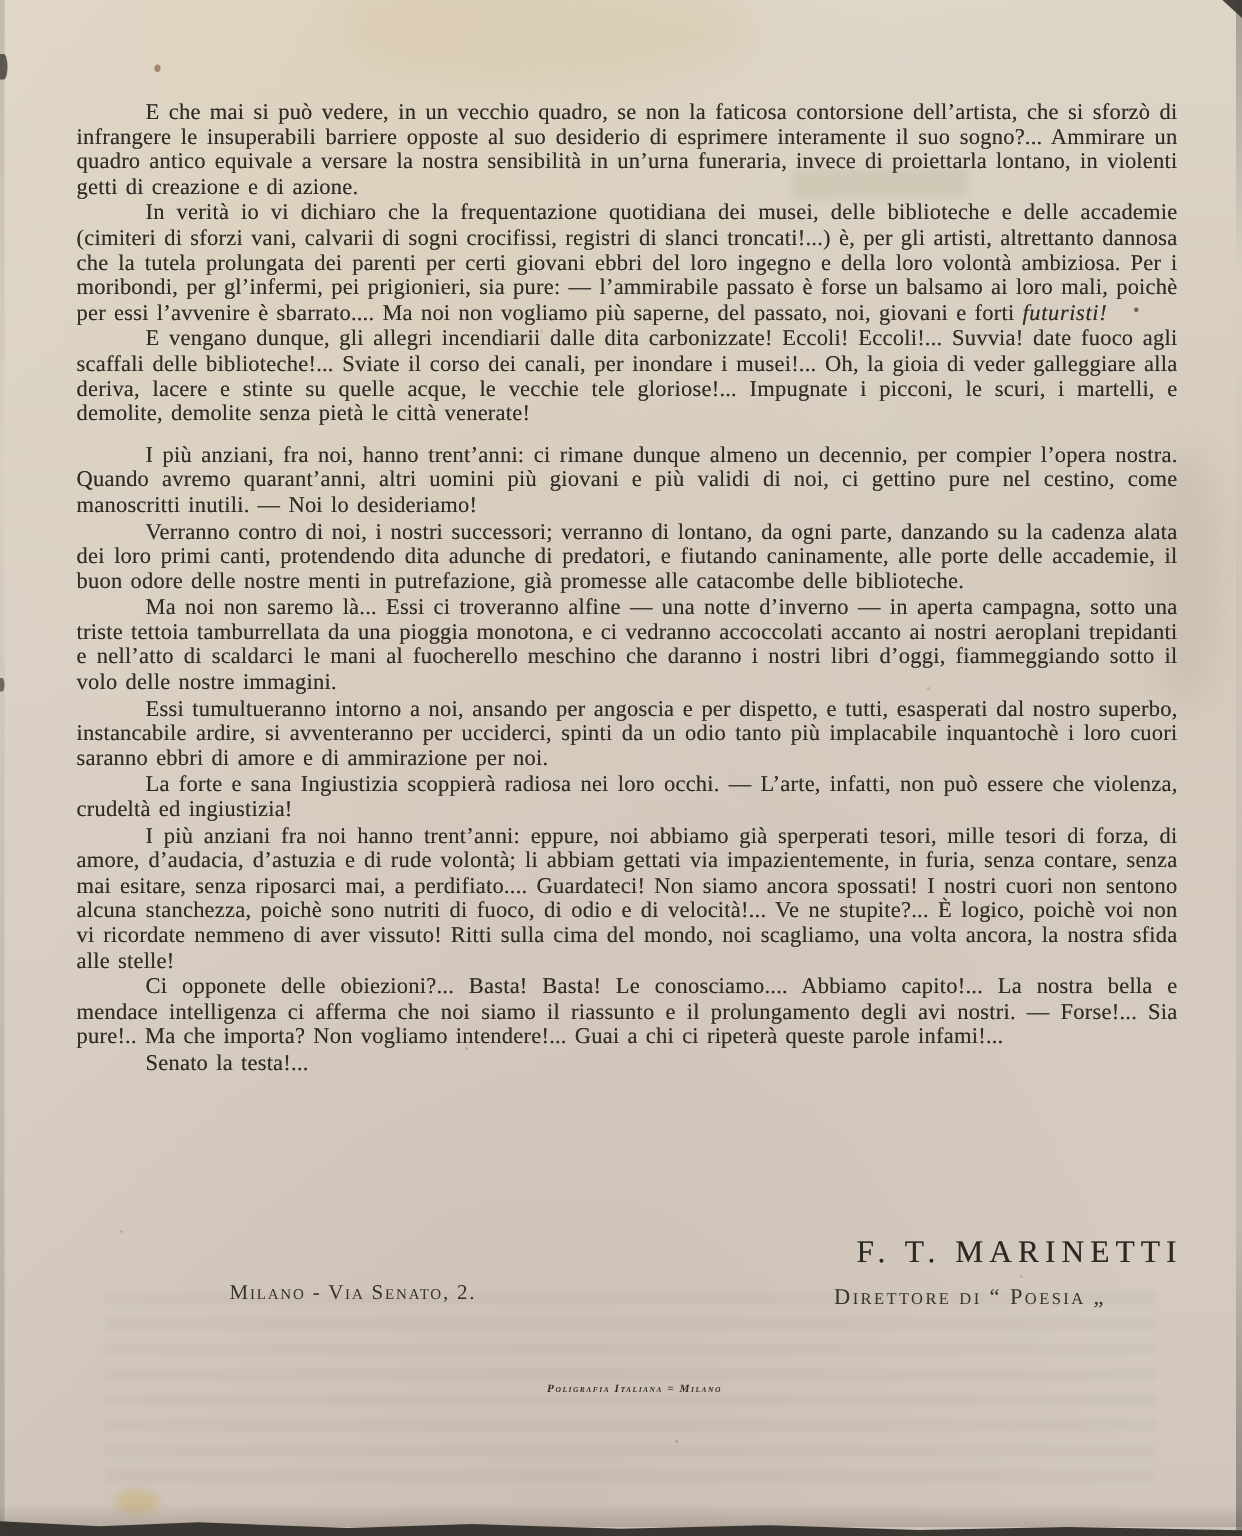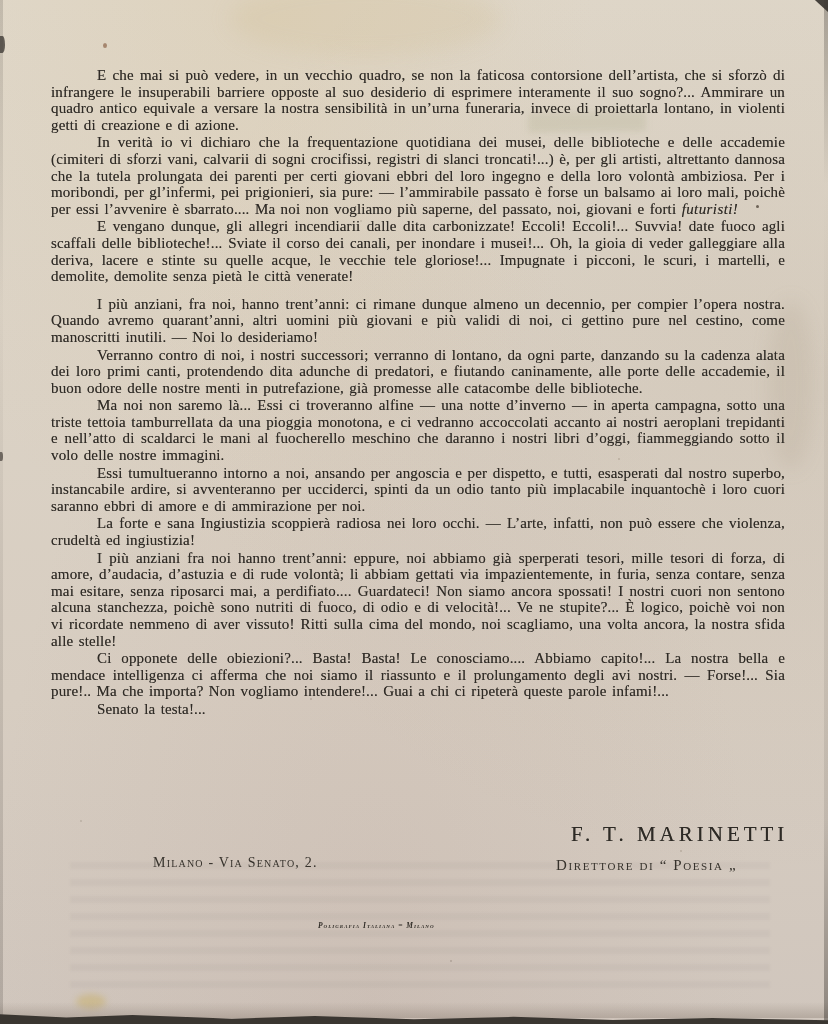--- a/index.html
+++ b/index.html
@@ -39,20 +39,21 @@
     font-variant:small-caps;font-size:15px;letter-spacing:1.6px;
     color:#36322c;white-space:nowrap;
   }
   .address{
     position:absolute;left:153px;top:855px;
     font-variant:small-caps;font-size:14px;letter-spacing:1.2px;
     color:#36322c;white-space:nowrap;
   }
   .imprint{
     position:absolute;left:318px;top:921px;width:210px;
+    text-align:center;
     font-variant:small-caps;font-style:italic;font-weight:bold;
     font-size:7.5px;letter-spacing:1px;color:#332f2a;
     white-space:nowrap;
   }
   
   .stain{position:absolute;border-radius:50%;pointer-events:none;}
   .stain-top{left:230px;top:-18px;width:270px;height:74px;background:rgba(206,181,134,.18);filter:blur(10px);}
   .stain-rightmid{left:768px;top:300px;width:46px;height:170px;background:rgba(150,130,110,.12);filter:blur(9px);}
   .stain-bottomleft{left:76px;top:994px;width:30px;height:15px;background:rgba(198,168,78,.38);filter:blur(3px);}
   .dot-brown{left:103px;top:43px;width:4px;height:5px;background:rgba(118,70,40,.55);filter:blur(.4px);}

